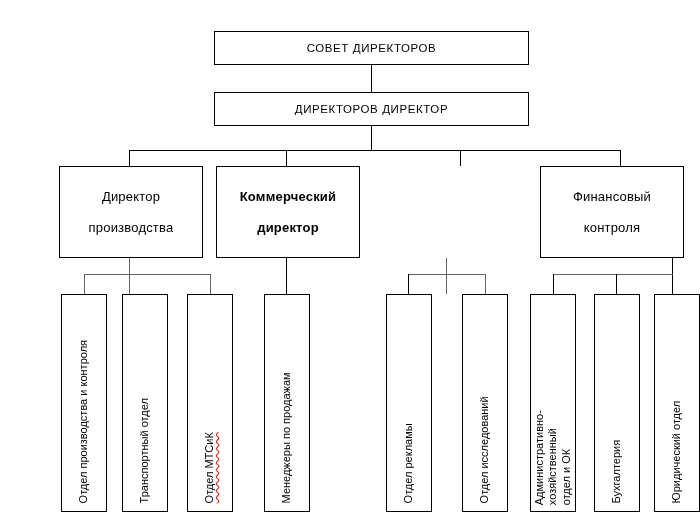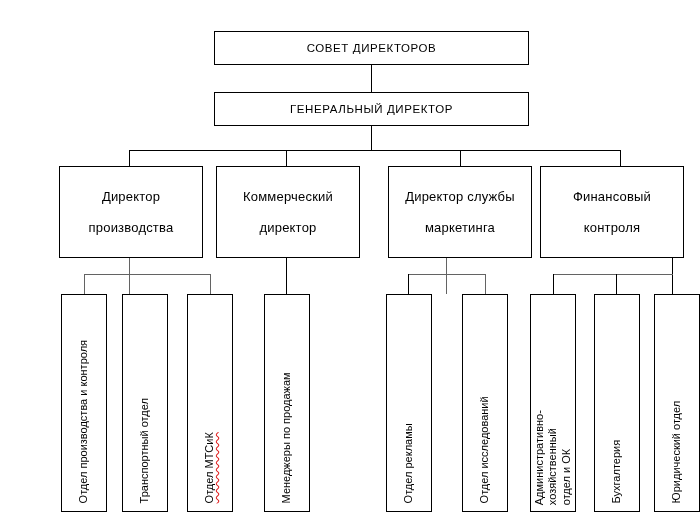--- a/index.html
+++ b/index.html
@@ -92,45 +92,41 @@
 
 <div id="chart-canvas">
 
   <div class="node-box tier-top" style="left:202px; top:31px; width:315px; height:34px;">
     <span class="node-label">СОВЕТ ДИРЕКТОРОВ</span>
   </div>
 
   <div class="conn-v" style="left:359px; top:65px; height:27px;"></div>
 
   <div class="node-box tier-top" style="left:202px; top:92px; width:315px; height:34px;">
-    <span class="node-label">ГЕНЕРАЛЬНЫЙ ДИРЕКТОР</span>
+    <span class="node-label">ДИРЕКТОРОВ ДИРЕКТОР</span>
   </div>
 
   <div class="conn-v" style="left:359px; top:126px; height:24px;"></div>
   <div class="conn-h" style="left:117px; top:150px; width:492px;"></div>
 
   <div class="conn-v" style="left:117px; top:150px; height:16px;"></div>
   <div class="conn-v" style="left:274px; top:150px; height:16px;"></div>
   <div class="conn-v" style="left:448px; top:150px; height:16px;"></div>
   <div class="conn-v" style="left:608px; top:150px; height:16px;"></div>
 
   <div class="node-box tier-mid" style="left:47px; top:166px; width:144px; height:92px;">
     <span class="node-label">Директор
 производства</span>
   </div>
 
-  <div class="node-box tier-mid" style="left:204px; top:166px; width:144px; height:92px;">
+  <div class="node-box tier-mid" style="left:204px; top:166px; width:144px; height:92px;font-weight:bold;">
     <span class="node-label">Коммерческий
 директор</span>
   </div>
 
-  <div class="node-box tier-mid" style="left:376px; top:166px; width:144px; height:92px;">
-    <span class="node-label">Директор службы
-маркетинга</span>
-  </div>
 
   <div class="node-box tier-mid" style="left:528px; top:166px; width:144px; height:92px;">
     <span class="node-label">Финансовый
 контроля</span>
   </div>
 
   <div class="conn-v gray" style="left:117px; top:258px; height:36px;"></div>
   <div class="conn-h gray" style="left:72px; top:274px; width:127px;"></div>
   <div class="conn-v gray" style="left:72px; top:274px; height:20px;"></div>
   <div class="conn-v gray" style="left:198px; top:274px; height:20px;"></div>

